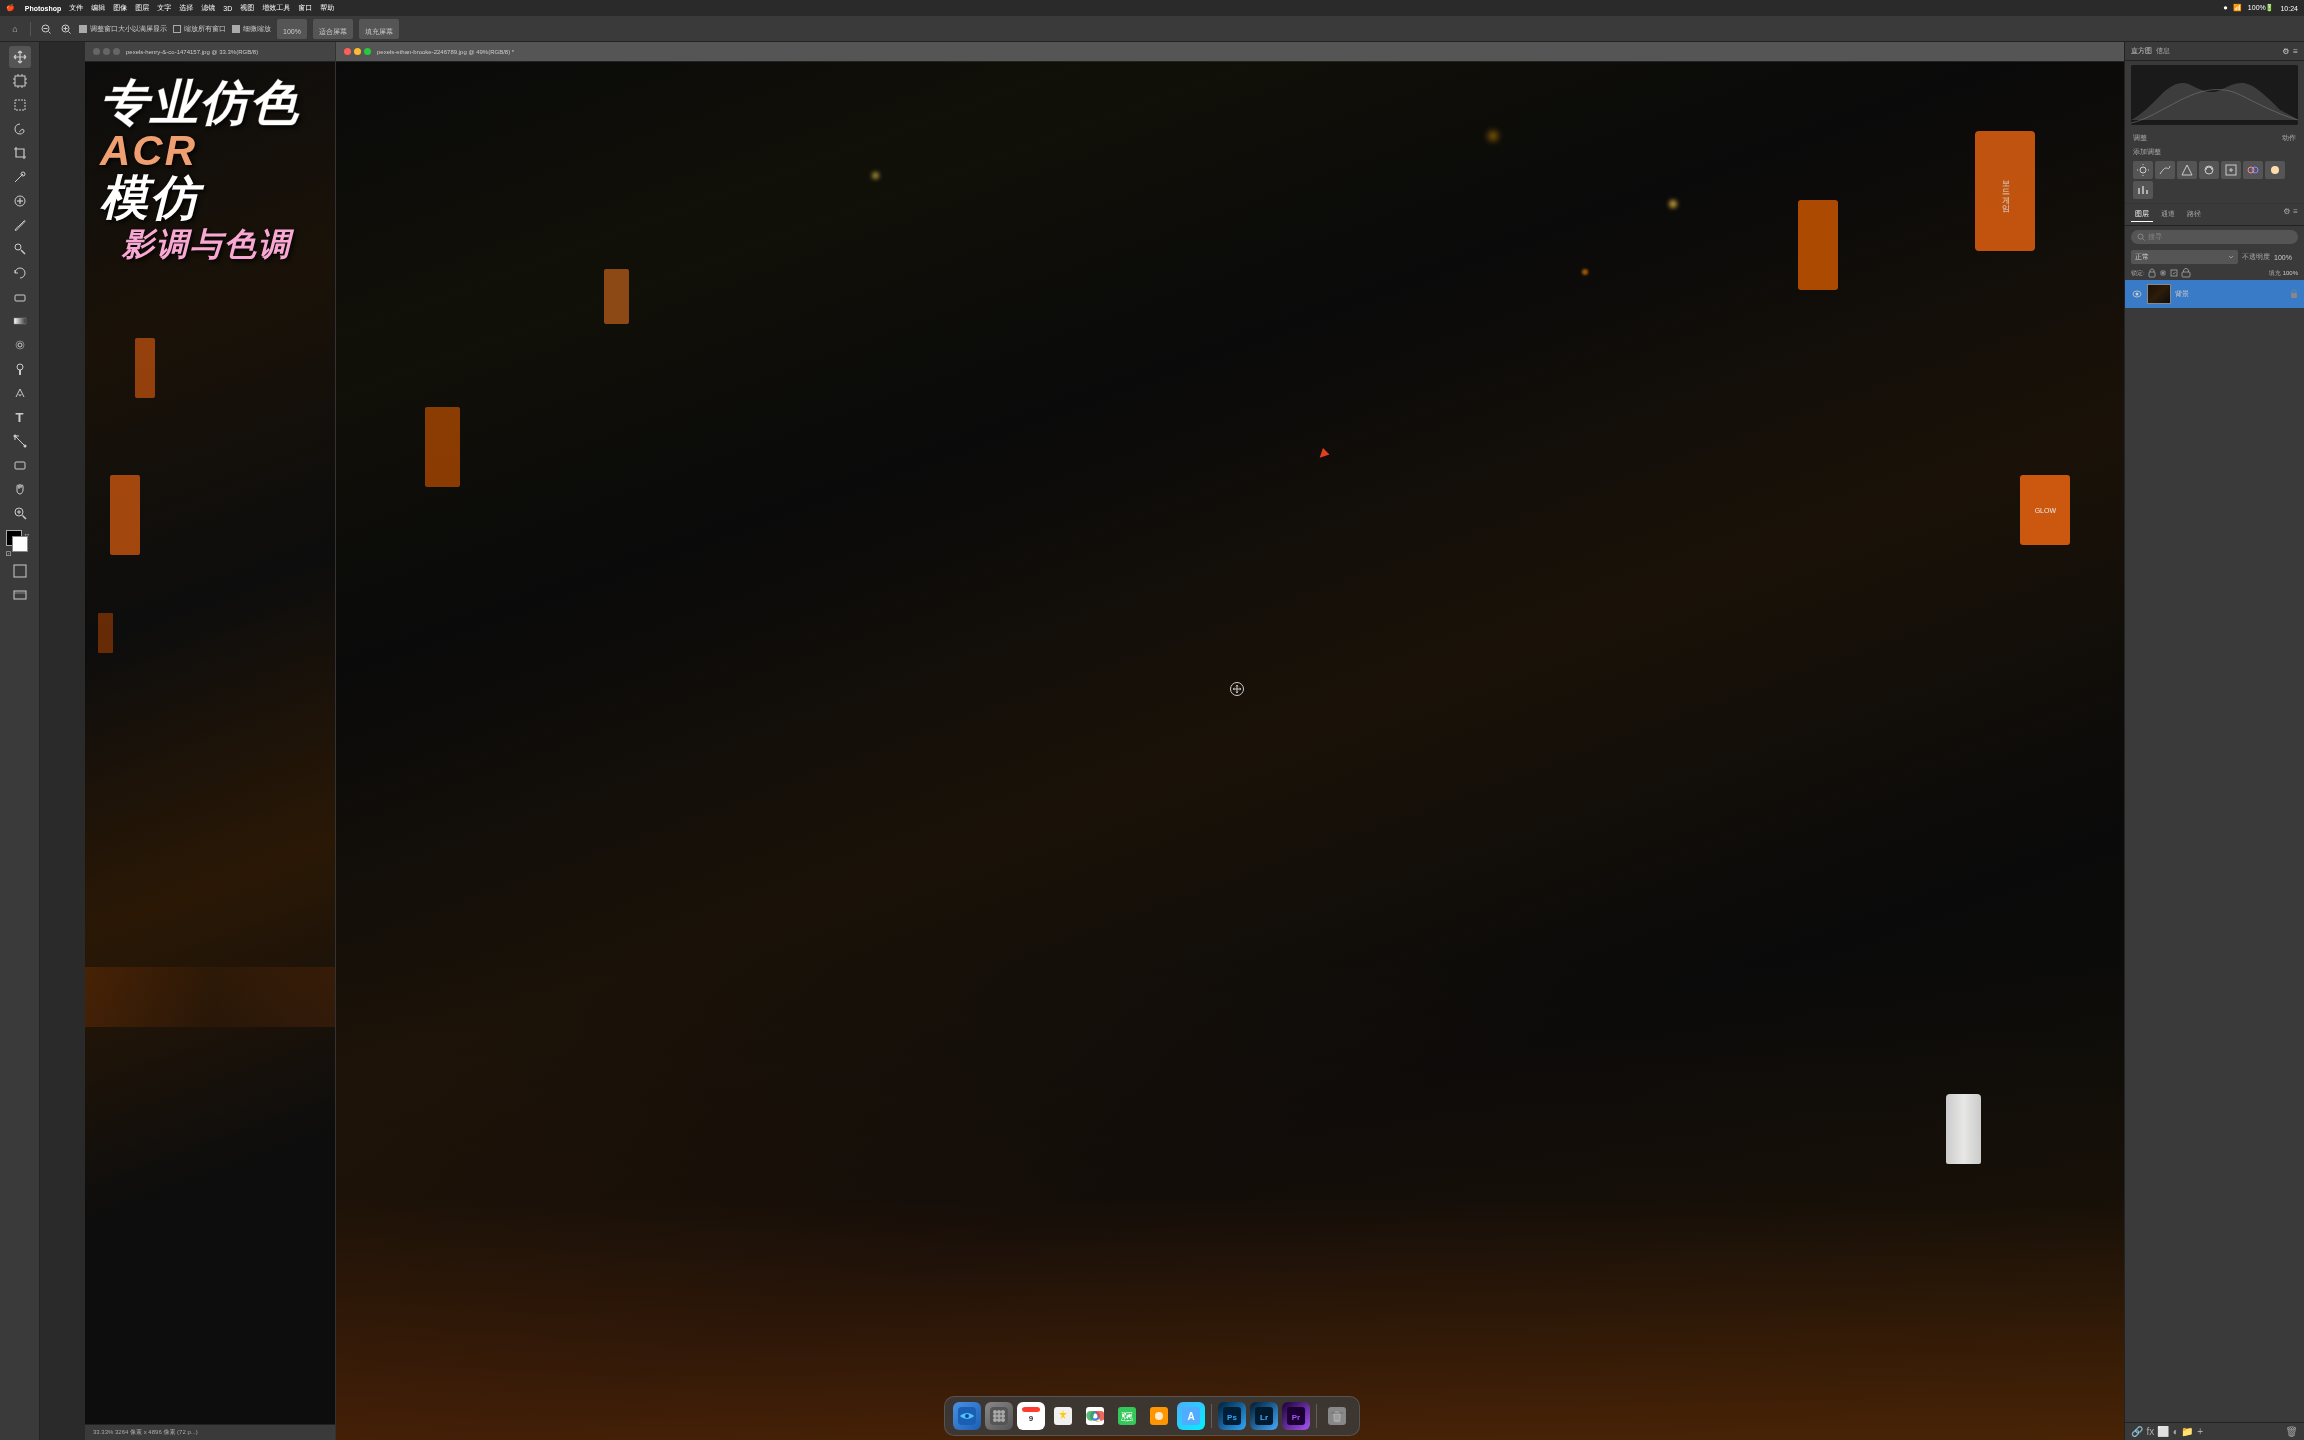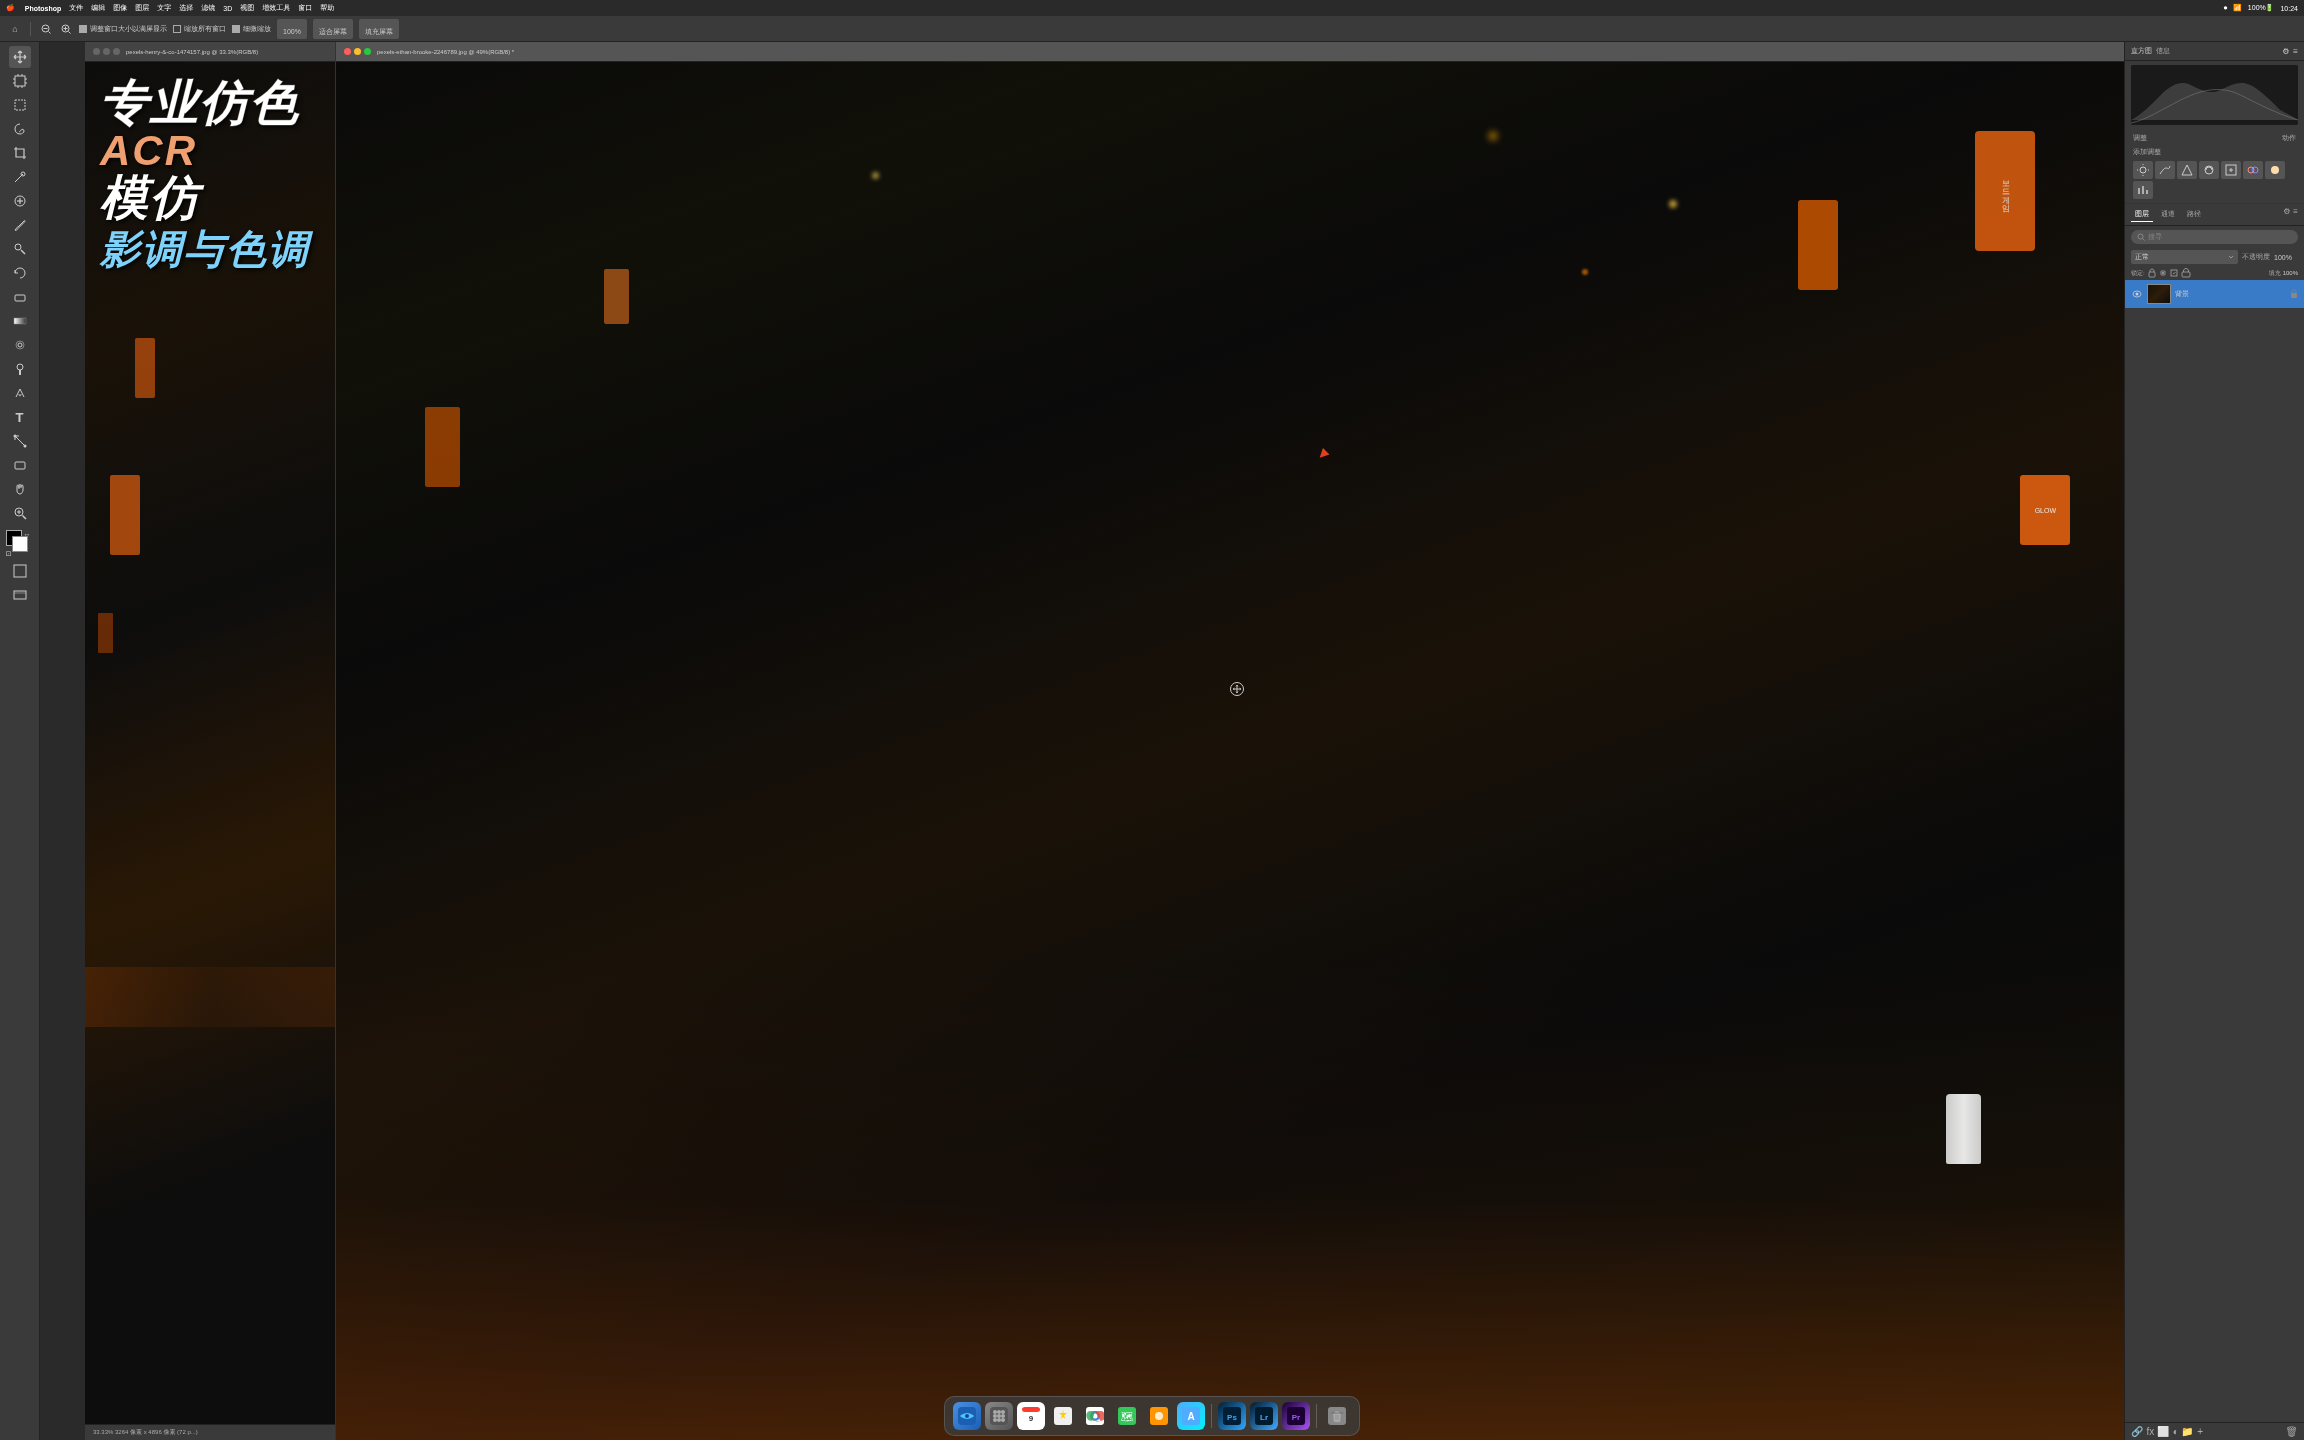--- a/index.html
+++ b/index.html
@@ -808,21 +808,21 @@
         <div style="position:absolute; top:30%; left:10%; width:30px; height:80px; background:#e06010; opacity:0.7; border-radius:2px;"></div>
         <div style="position:absolute; top:20%; left:20%; width:20px; height:60px; background:#e86010; opacity:0.6; border-radius:2px;"></div>
         <div style="position:absolute; top:40%; left:5%; width:15px; height:40px; background:#c04a00; opacity:0.5; border-radius:1px;"></div>
 
         <div style="position:absolute; bottom:30%; left:0; right:0; height:60px; background:linear-gradient(to right, rgba(200,80,0,0.2), rgba(150,60,0,0.1), rgba(200,80,0,0.15));"></div>
 
         <div style="position:absolute; top:0; left:0; right:0; bottom:16px; display:flex; flex-direction:column; justify-content:flex-start; align-items:flex-start; padding:15px 15px;">
           <div style="font-size:48px; font-weight:900; color:#fff; text-shadow:2px 2px 4px rgba(0,0,0,0.9); line-height:1.1; letter-spacing:2px; font-style:italic; -webkit-text-stroke: 1px rgba(255,255,255,0.3);">专业仿色</div>
           <div style="font-size:42px; font-weight:900; color:#f0a070; text-shadow:2px 2px 4px rgba(0,0,0,0.8); line-height:1; letter-spacing:2px; font-style:italic;">ACR</div>
           <div style="font-size:48px; font-weight:900; color:#fff; text-shadow:2px 2px 4px rgba(0,0,0,0.9); line-height:1.1; letter-spacing:2px; font-style:italic;">模仿</div>
-          <div style="font-size:40px; font-weight:900; color:#7dd3fc; text-shadow:2px 2px 4px rgba(0,0,0,0.9); line-height:1.2; letter-spacing:2px; font-style:italic;">影调与色调</div>
+          <div style="font-size:32px; font-weight:900; color:#f9a8d4; text-shadow:2px 2px 4px rgba(0,0,0,0.9); line-height:1.2; letter-spacing:2px; font-style:italic;margin-left:22px;">影调与色调</div>
         </div>
 
         <div class="status-bar" style="position:absolute; bottom:0; left:0; right:0;">
           <span class="status-text">33.33%  3264 像素 x 4896 像素 (72 p...)</span>
         </div>
       </div>
     </div>
 
     <div class="doc-window-right">
       <div class="doc-tab" style="background:#555;">

